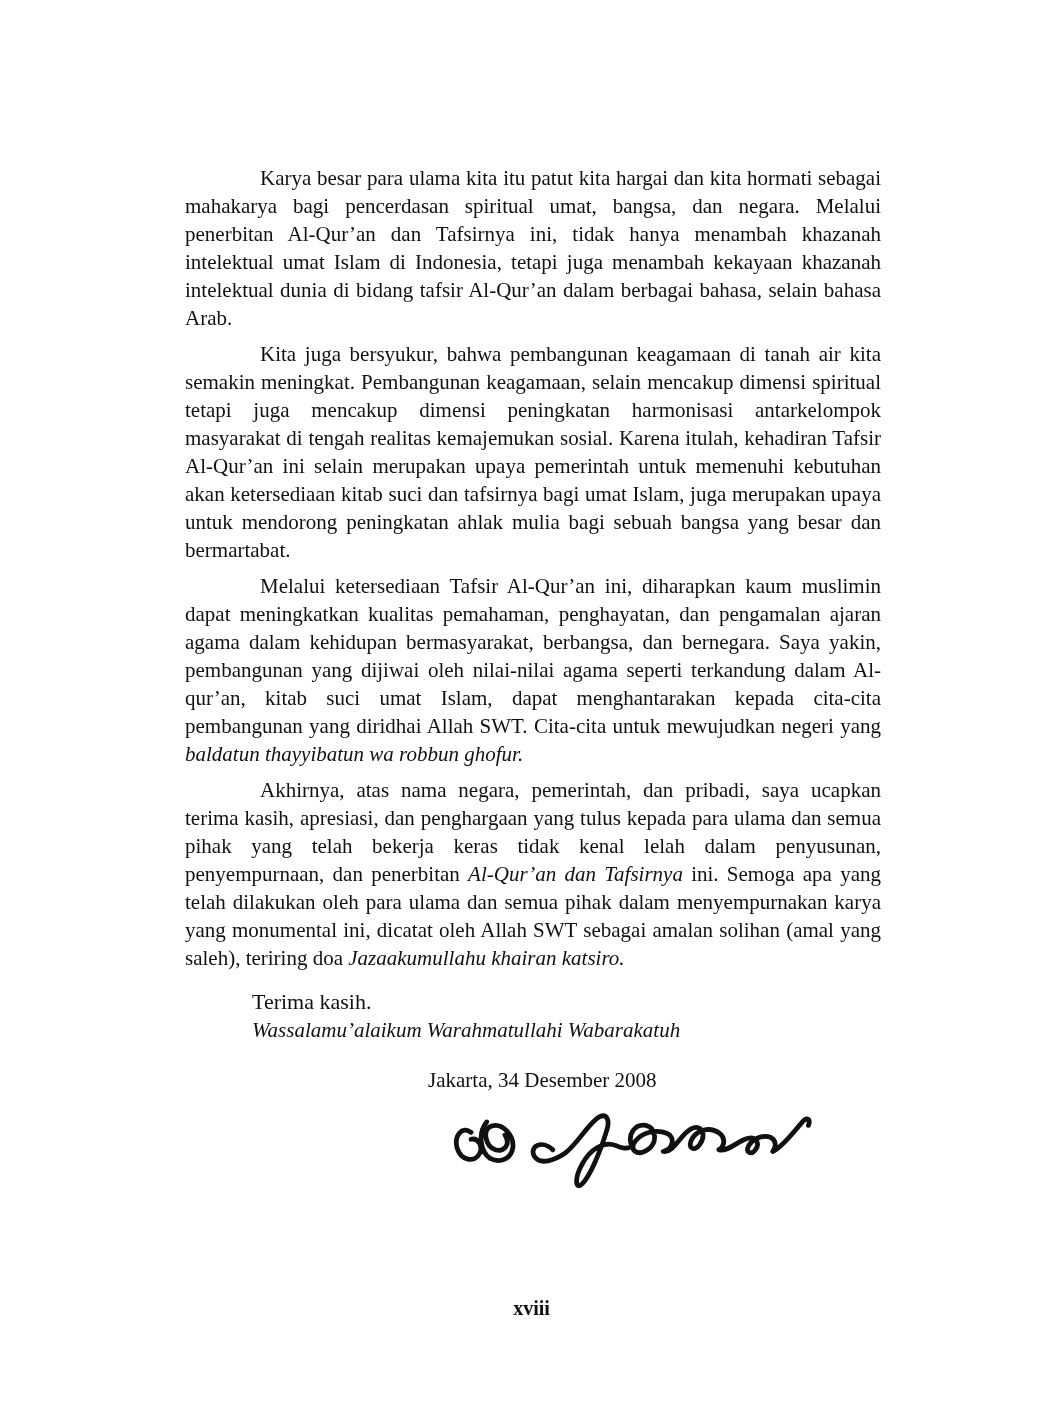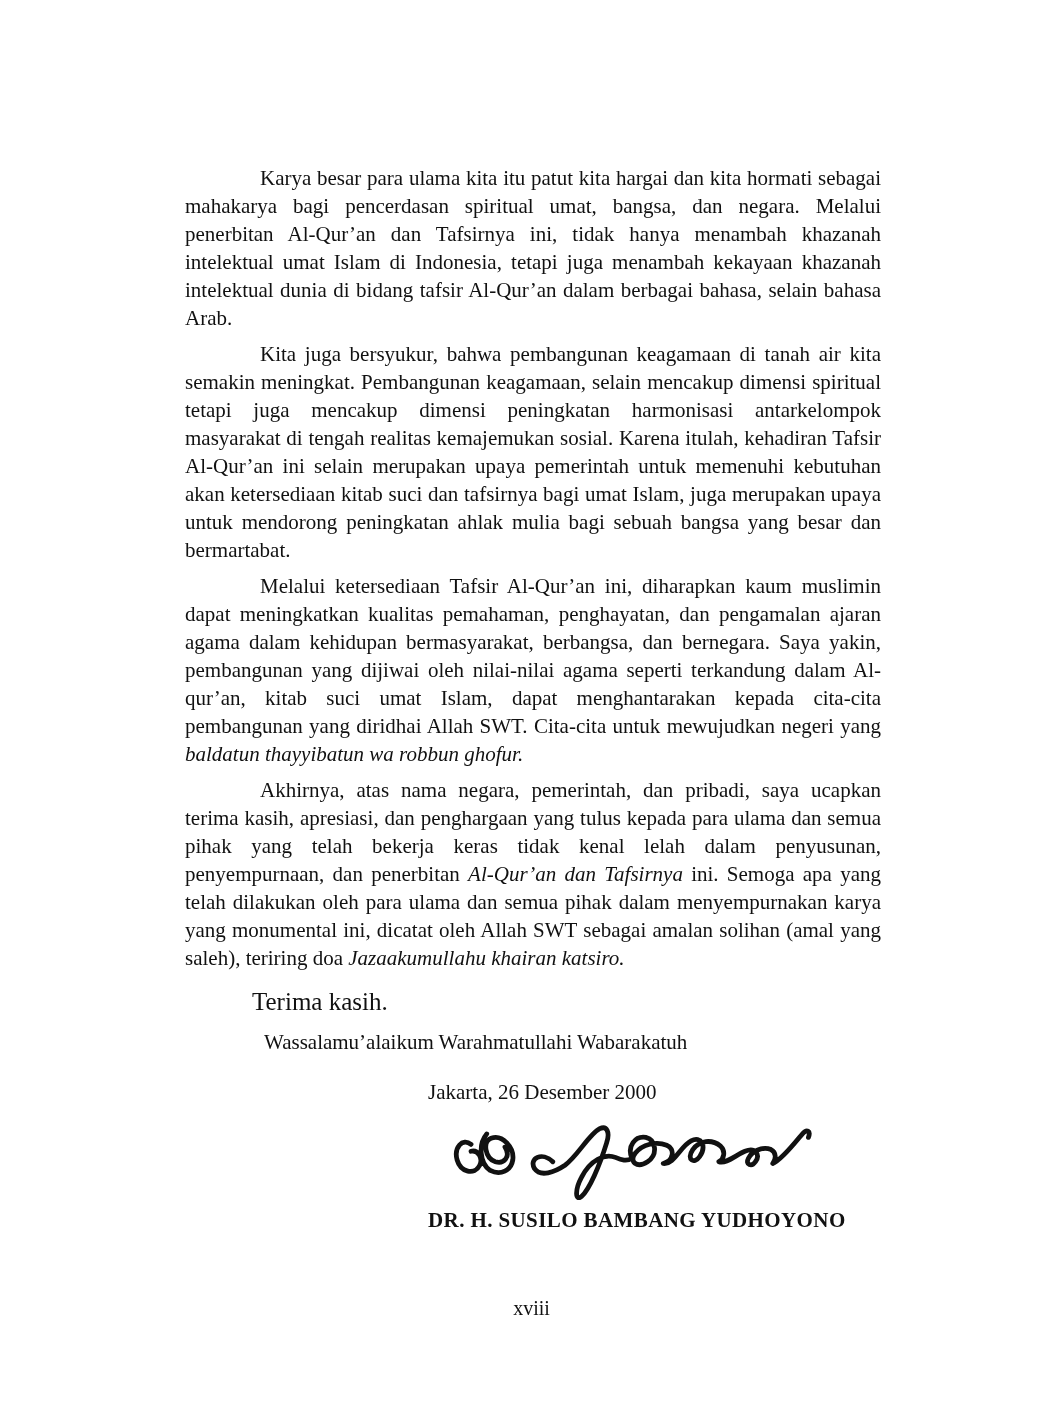--- a/index.html
+++ b/index.html
@@ -30,29 +30,30 @@
     font-size: 21px;
     line-height: 28px;
     text-align: justify;
     text-indent: 75px;
   }
   .it {
     font-style: italic;
   }
   .closing-thanks {
     margin: 16px 0 0 0;
-    font-size: 25px;
+    font-size: 22px;
     line-height: 28px;
     text-indent: 75px;
   }
   .closing-salutation {
-    margin: 12px;
+    margin: 0;
     font-size: 21px;
     line-height: 28px;
     text-indent: 75px;
+    font-style: italic;
   }
   .sig-block {
     margin: 22px 0 0 251px;
   }
   .sig-block p {
     margin: 0;
     font-size: 21px;
     line-height: 28px;
   }
   .signature-svg {
@@ -67,46 +68,46 @@
     letter-spacing: 0.4px;
   }
   .page-number {
     position: absolute;
     top: 1296px;
     left: 0;
     width: 100%;
     text-align: center;
     font-size: 20px;
     line-height: 24px;
+    font-weight: bold;
   }
 </style>
 </head>
 <body>
 
 <div class="page">
   <div class="content">
 
     <p class="para"><span>Karya besar para ulama kita itu patut kita hargai dan kita hormati sebagai mahakarya bagi pencerdasan spiritual umat, bangsa, dan negara. Melalui penerbitan Al-Qur’an dan Tafsirnya ini, tidak hanya menambah khazanah intelektual umat Islam di Indonesia, tetapi juga menambah kekayaan khazanah intelektual dunia di bidang tafsir Al-Qur’an dalam berbagai bahasa, selain bahasa Arab.</span></p>
 
     <p class="para"><span>Kita juga bersyukur, bahwa pembangunan keagamaan di tanah air kita semakin meningkat. Pembangunan keagamaan, selain mencakup dimensi spiritual tetapi juga mencakup dimensi peningkatan harmonisasi antarkelompok masyarakat di tengah realitas kemajemukan sosial. Karena itulah, kehadiran Tafsir Al-Qur’an ini selain merupakan upaya pemerintah untuk memenuhi kebutuhan akan ketersediaan kitab suci dan tafsirnya bagi umat Islam, juga merupakan upaya untuk mendorong peningkatan ahlak mulia bagi sebuah bangsa yang besar dan bermartabat.</span></p>
 
     <p class="para"><span>Melalui ketersediaan Tafsir Al-Qur’an ini, diharapkan kaum muslimin dapat meningkatkan kualitas pemahaman, penghayatan, dan pengamalan ajaran agama dalam kehidupan bermasyarakat, berbangsa, dan bernegara. Saya yakin, pembangunan yang dijiwai oleh nilai-nilai agama seperti terkandung dalam Al-qur’an, kitab suci umat Islam, dapat menghantarakan kepada cita-cita pembangunan yang diridhai Allah SWT. Cita-cita untuk mewujudkan negeri yang </span><span class="it">baldatun thayyibatun wa robbun ghofur.</span></p>
 
     <p class="para"><span>Akhirnya, atas nama negara, pemerintah, dan pribadi, saya ucapkan terima kasih, apresiasi, dan penghargaan yang tulus kepada para ulama dan semua pihak yang telah bekerja keras tidak kenal lelah dalam penyusunan, penyempurnaan, dan penerbitan </span><span class="it">Al-Qur’an dan Tafsirnya</span><span> ini. Semoga apa yang telah dilakukan oleh para ulama dan semua pihak dalam menyempurnakan karya yang monumental ini, dicatat oleh Allah SWT sebagai amalan solihan (amal yang saleh), teriring doa </span><span class="it">Jazaakumullahu khairan katsiro.</span></p>
 
     <p class="closing-thanks">Terima kasih.</p>
     <p class="closing-salutation">Wassalamu’alaikum Warahmatullahi Wabarakatuh</p>
 
     <div class="sig-block">
-      <p>Jakarta, 26 Desember 2000</p>
+      <p>Jakarta, 34 Desember 2008</p>
 
       <svg class="signature-svg" viewBox="0 0 432 92" xmlns="http://www.w3.org/2000/svg">
         <path d="M24,28 C14,20 4,32 8,46 C12,60 28,64 34,52 C38,44 32,34 24,36
                  M42,16 C32,28 34,50 46,58 C58,64 70,58 72,46 C74,32 60,16 47,21 C37,25 40,44 52,48 C62,51 70,42 63,31
                  M118,48 C106,36 90,44 97,56 C104,66 120,60 132,52 C146,42 160,16 172,10 C180,6 184,14 180,26 C172,52 160,80 151,88 C144,94 143,81 151,66 C161,46 178,38 190,43 C197,46 203,48 209,44 C203,30 213,18 225,20 C237,23 239,40 227,48 C215,56 205,48 213,38 C221,28 237,24 249,29 C259,33 257,47 245,50 C257,52 265,30 277,24 C289,18 295,30 287,42 C281,51 271,46 279,34 C287,23 301,22 311,30 C317,36 315,45 309,48 C317,51 329,40 339,36 C351,31 357,40 351,48 C347,54 339,52 343,44 C347,36 359,30 369,34 C375,37 375,45 371,50 C381,46 395,28 405,16 C410,10 415,12 412,20" fill="none" stroke="#111111" stroke-width="5.5" stroke-linecap="round" stroke-linejoin="round"></path>
       </svg>
 
-      <p class="signatory-name">DR. H. SUSILO BAMBANG YUDHOYONO</p>
     </div>
   </div>
 
   <div class="page-number">xviii</div>
 </div>
 
 </body></html>

